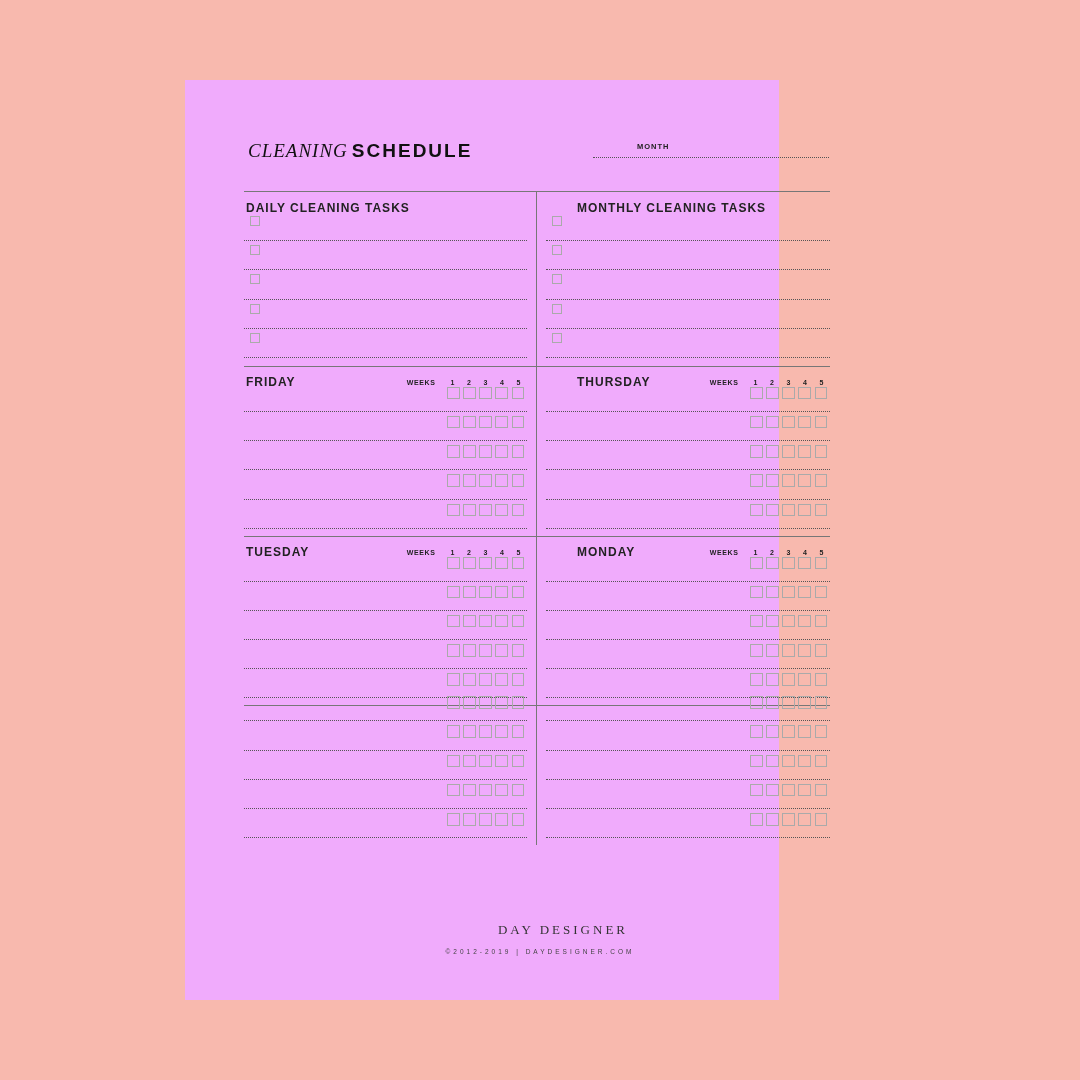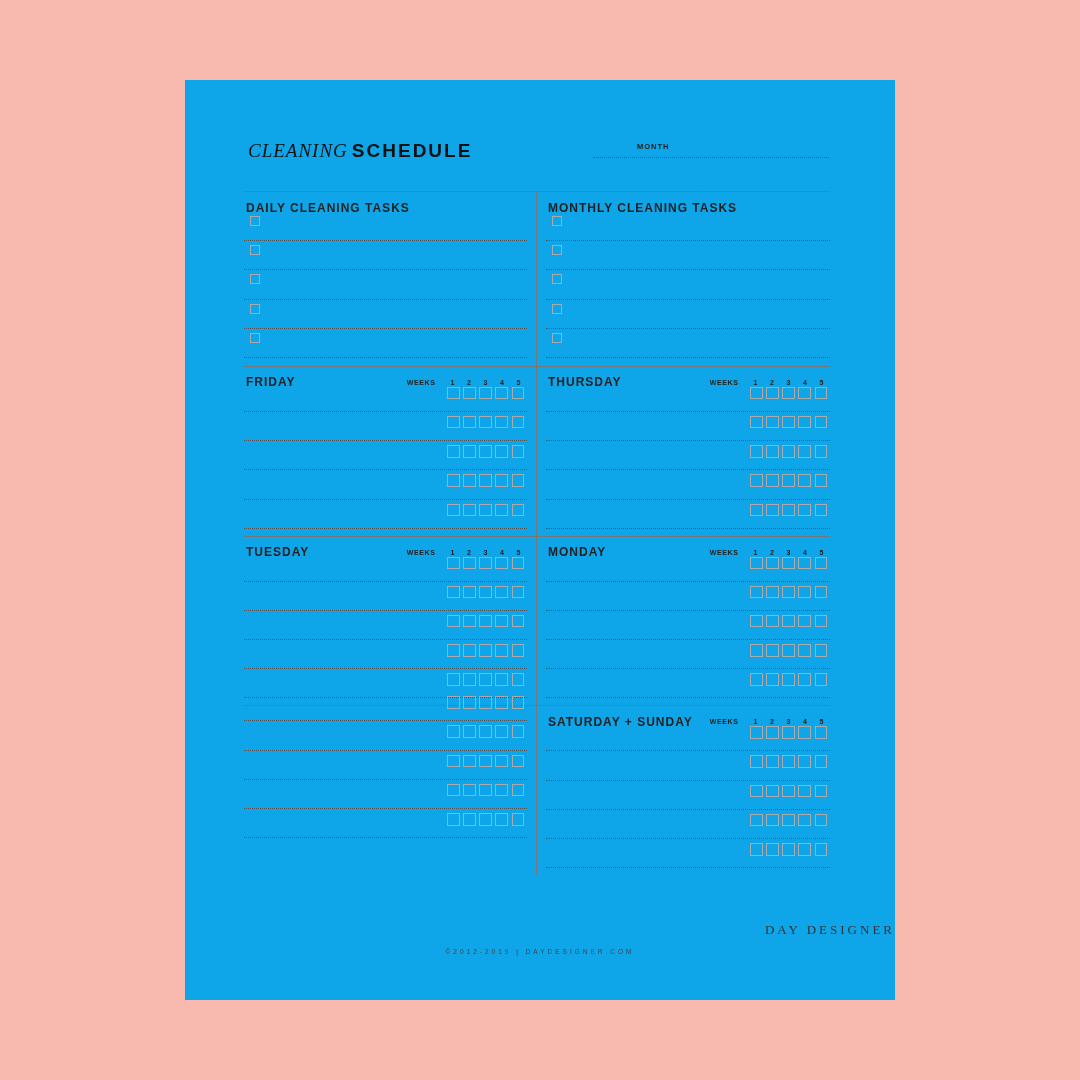--- a/index.html
+++ b/index.html
@@ -1,42 +1,42 @@
 <!DOCTYPE html>
 <html><head>
 <meta charset="utf-8">
 <style>
   html, body { margin:0; padding:0; }
   body { width:1080px; height:1080px; background:#f8b9ae; position:relative; overflow:hidden; font-family:"Liberation Sans", sans-serif; }
-  .page { position:absolute; left:185px; top:80px; width:710px; height:920px; background:#0ea5e9; }
+  .page { position:absolute; left:185px; top:80px; width:594px; height:920px; background:#f0abfc; }
   .title { position:absolute; left:63px; top:60px; font-size:19px; letter-spacing:1px; color:#111; white-space:nowrap; }
   .title .it { font-family:"Liberation Serif", serif; font-style:italic; font-size:19px; letter-spacing:1px; }
   .title .bd { font-weight:bold; letter-spacing:2px; margin-left:4px; }
   .month { position:absolute; left:408px; top:62px; width:236px; }
   .month .lbl { font-size:7.5px; letter-spacing:1px; font-weight:bold; color:#222;padding-left:44px; }
   .month .line { border-bottom:1.5px dotted #555; height:4px; margin-top:2px; }
   .grid { position:absolute; left:59px; top:111px; width:586px; }
   .row { display:flex; border-top:1.5px solid #777; }
   .cell { width:293px; box-sizing:border-box; position:relative; }
   .cell.left { border-right:1.5px solid #777; padding-right:9px; }
   .cell.right { padding-left:9px; }
   .cell-head { display:flex; justify-content:space-between; align-items:center; height:29px; padding-top:1px; }
   .cell.left .cell-head { padding-left:2px; }
-  .cell.right .cell-head { padding-left:2px; }
+  .cell.right .cell-head { padding-left:2px;margin-left:29px; }
   .sect-title { font-size:12px; font-weight:bold; letter-spacing:1px; color:#222; }
   .weeks { display:flex; align-items:center; font-size:7px; font-weight:bold; color:#222; letter-spacing:0.6px; }
   .weeks .wl { margin-right:9px; }
   .weeks .wn { width:16.5px; text-align:center; }
   .line-row { height:29.2px; border-bottom:1.5px dotted #555; box-sizing:border-box; position:relative; }
   .first-line { margin-top:-14px; }
   .cb { width:10px; height:10px; border:1px solid #aaa; box-sizing:border-box; display:inline-block; }
   .task-cb { position:absolute; left:6px; top:4px; }
   .week-cbs { position:absolute; right:3px; top:4px; display:flex; gap:3.6px; }
   .week-cbs .cb { width:12.5px; height:12.5px; }
-  .footer-brand { position:absolute; left:0; width:710px; top:842px; text-align:right; font-family:"Liberation Serif", serif; font-size:13px; letter-spacing:3px; color:#333; }
+  .footer-brand { position:absolute; left:0; width:710px; top:842px; text-align:center; font-family:"Liberation Serif", serif; font-size:13px; letter-spacing:3px; color:#333;padding-left:23px; }
   .footer-copy { position:absolute; left:0; width:710px; top:868px; text-align:center; font-size:6.5px; letter-spacing:3px; color:#444; }
 </style>
 </head>
 <body>
 
 <div class="page">
   <div class="title">
     <span class="it">CLEANING</span><span class="bd">SCHEDULE</span>
   </div>
   <div class="month">
@@ -372,31 +372,20 @@
               <span class="cb"></span>
               <span class="cb"></span>
               <span class="cb"></span>
               <span class="cb"></span>
               <span class="cb"></span>
             </span>
           </div>
           <div style="height:7px"></div>
         </div>
         <div class="cell right">
-          <div class="cell-head">
-            <span class="sect-title">SATURDAY + SUNDAY</span>
-            <span class="weeks">
-              <span class="wl">WEEKS</span>
-              <span class="wn">1</span>
-              <span class="wn">2</span>
-              <span class="wn">3</span>
-              <span class="wn">4</span>
-              <span class="wn">5</span>
-            </span>
-          </div>
           <div class="line-row" style="height:22px;margin-top:-7px;">
             <span class="week-cbs" style="top:-3px;">
               <span class="cb"></span>
               <span class="cb"></span>
               <span class="cb"></span>
               <span class="cb"></span>
               <span class="cb"></span>
             </span>
           </div>
           <div class="line-row" style="">

